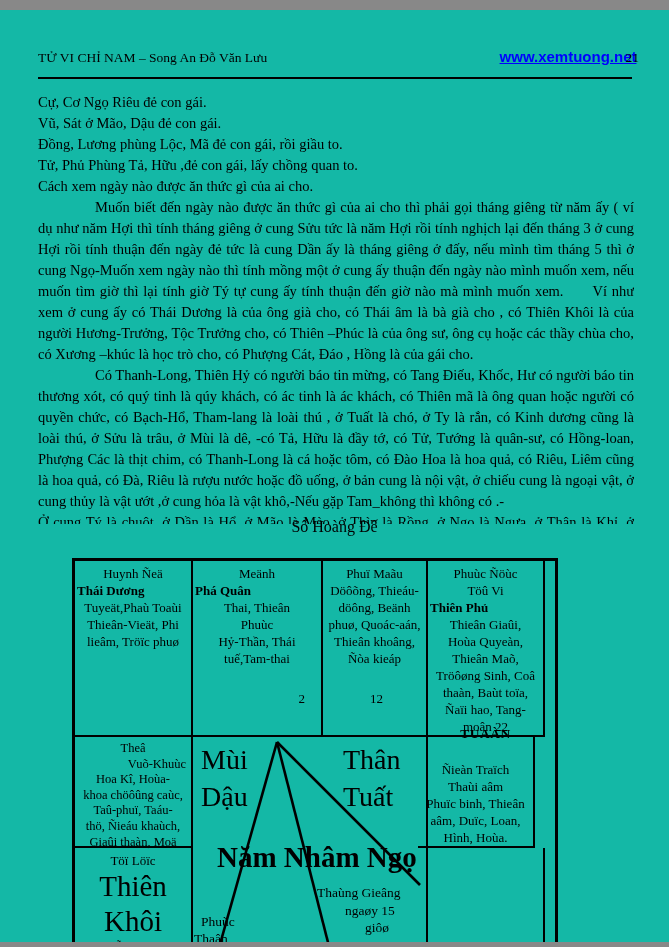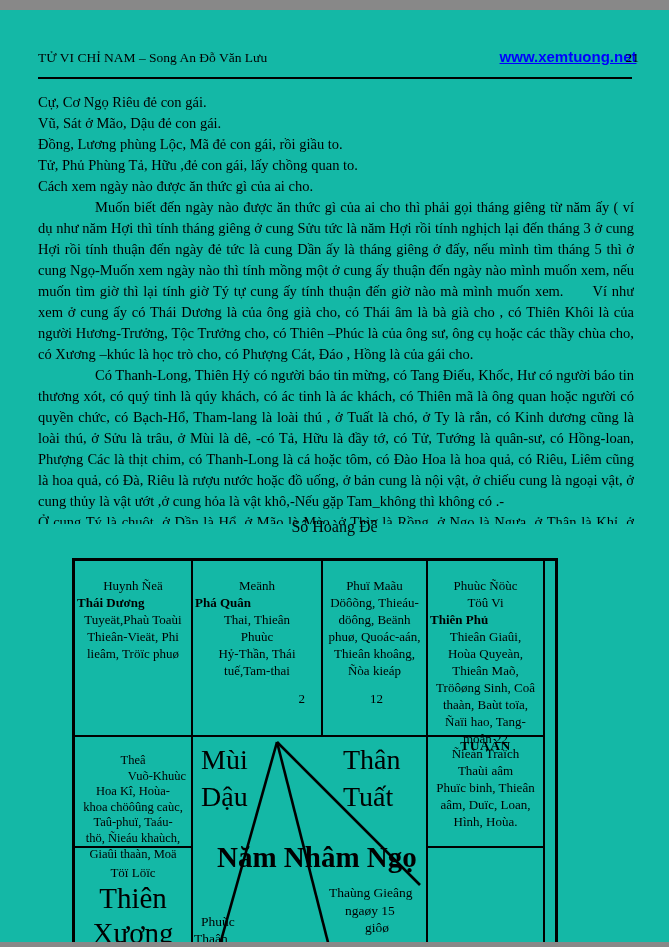--- a/index.html
+++ b/index.html
@@ -24,21 +24,21 @@
   .para{text-align:justify;margin:0;}
   .indent{text-indent:57px;}
   .sec-heading{position:absolute;left:0;top:508px;width:669px;text-align:center;
                font-weight:normal;font-size:16px;}
   
   .tbl{position:absolute;left:72px;top:548px;width:480px;height:410px;
        border:3px solid #000;font-size:13px;line-height:17px;}
   .cell{position:absolute;box-sizing:border-box;text-align:center;overflow:visible;}
   .b-r{border-right:2px solid #000;}
   .b-b{border-bottom:2px solid #000;}
-  .ct{padding-top:16px;}
+  .ct{padding-top:4px;}
   .cs{font-weight:normal;padding-left:48px;}
   .cs-left{font-weight:bold;text-align:left;padding-left:2px;}
   .num-br{position:absolute;right:16px;bottom:28px;}
   .num-c{position:absolute;left:4px;right:0;bottom:28px;text-align:center;}
   .tuaan{font-weight:bold;margin-top:-10px;font-size:13.5px;letter-spacing:.5px;}
   .big2line{font-size:29px;line-height:35px;}
   .smalline{font-size:13px;line-height:16px;padding-left:30px;}
   
   .center-cell{position:absolute;left:118px;top:176px;width:235px;height:234px;
                border-right:2px solid #000;box-sizing:border-box;}
@@ -123,52 +123,52 @@
     <div class="cell b-r b-b" style="left:0;top:176px;width:118px;height:111px;font-size:12.5px;line-height:15.6px;">
       <div class="ct">Theâ</div>
       <div class="cs">Vuõ-Khuùc</div>
       <div>Hoa Kî, Hoùa-</div>
       <div>khoa chöôûng caùc,</div>
       <div>Taû-phuï, Taáu-</div>
       <div>thö, Ñieáu khaùch,</div>
       <div>Giaûi thaàn, Moä</div>
     </div>
 
-    <div class="cell b-r b-b" style="left:353px;top:176px;width:117px;height:111px;padding-top:8px;">
+    <div class="cell b-r b-b" style="left:343px;top:176px;width:117px;height:111px;padding-top:24px;">
       <div>Ñieàn Traïch</div>
       <div>Thaùi aâm</div>
       <div>Phuïc binh, Thieân</div>
       <div>aâm, Duïc, Loan,</div>
       <div>Hình, Hoùa.</div>
     </div>
 
     <div class="cell b-r" style="left:0;top:287px;width:118px;height:117px;">
       <div class="ct">Töï Löïc</div>
       <div class="big2line">Thiên</div>
-      <div class="big2line">Xương</div>
+      <div class="big2line">Khôi</div>
       <div class="smalline">Ñòa-khoâng, Ñaåu</div>
       <div class="smalline">quaân, Thieân</div>
     </div>
 
     <div class="cell b-r qlcell" style="left:353px;top:287px;width:117px;height:117px;">
       <div class="ql-title">Quan Loäc</div>
     </div>
 
     <div class="center-cell">
       <svg class="diagram-svg" viewBox="0 0 235 234">
         <line x1="84" y1="5" x2="22" y2="225" stroke="#000" stroke-width="2.6"></line>
         <line x1="84" y1="5" x2="140" y2="225" stroke="#000" stroke-width="2.6"></line>
         <line x1="84" y1="5" x2="227" y2="148" stroke="#000" stroke-width="2.6"></line>
       </svg>
       <div class="abs zodiac" style="left:8px;top:4px;">Mùi</div>
       <div class="abs zodiac" style="left:8px;top:41px;">Dậu</div>
       <div class="abs zodiac" style="left:150px;top:4px;">Thân</div>
       <div class="abs zodiac" style="left:150px;top:41px;">Tuất</div>
       <div class="abs yearline" style="left:24px;top:112px;">Năm Nhâm Ngọ</div>
-      <div class="abs datebit" style="left:136px;top:147px;">Thaùng Gieâng</div>
+      <div class="abs datebit" style="left:124px;top:147px;">Thaùng Gieâng</div>
       <div class="abs datebit" style="left:152px;top:165px;">ngaøy 15</div>
       <div class="abs datebit" style="left:172px;top:182px;">giôø</div>
       <div class="abs datebit" style="left:8px;top:176px;">Phuùc</div>
       <div class="abs datebit" style="left:1px;top:193px;">Thaân</div>
     </div>
 
   </div>
 </div>
 
 </body></html>

